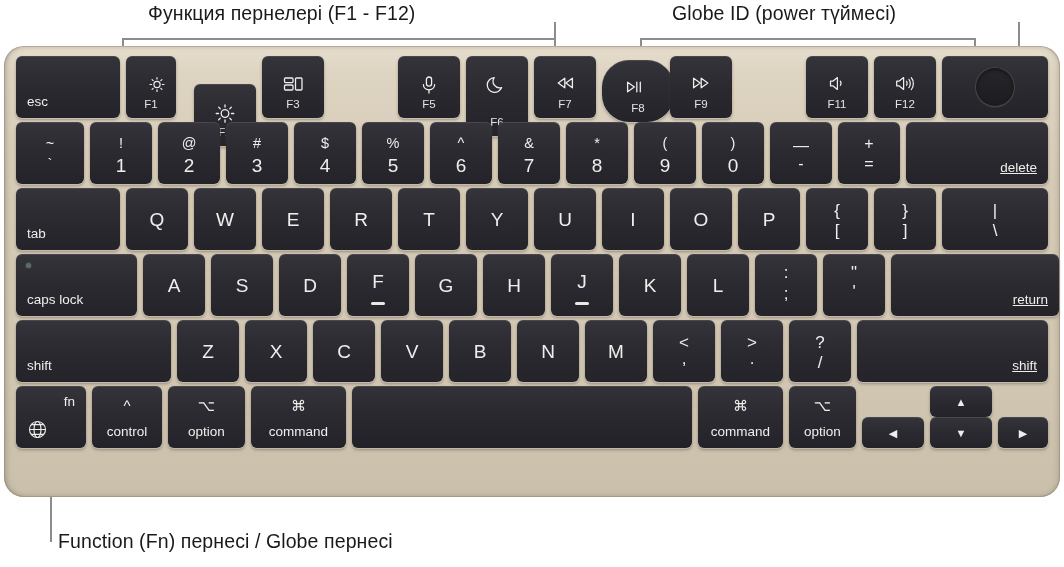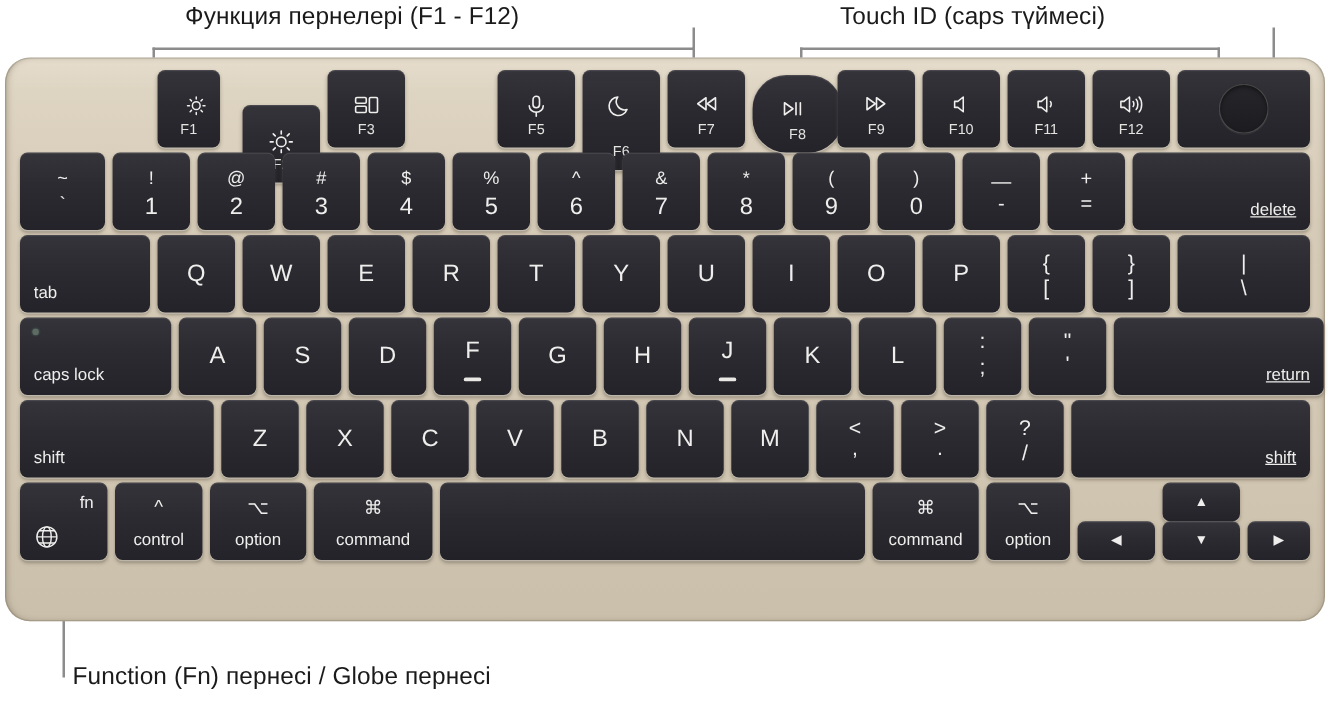--- a/index.html
+++ b/index.html
@@ -81,39 +81,42 @@
                inset 0 2px 4px rgba(0,0,0,.6),
                0 1px 0 rgba(255,255,255,.06);
   }
   .spacekey{background:linear-gradient(180deg,#323238 0%,#29292f 45%,#212127 100%);}
   svg{display:block;}
 </style>
 </head>
 <body>
 
 <div class="callout" id="cap-fn">Функция пернелері (F1 - F12)</div>
-<div class="callout" id="cap-touchid">Touch ID (caps түймесі)</div>
+<div class="callout" id="cap-touchid">Globe ID (power түймесі)</div>
 <div class="callout" id="cap-bottom">Function (Fn) пернесі / Globe пернесі</div>
 
 <div class="lead h" style="left:122px;top:38px;width:434px;"></div>
 <div class="lead v" style="left:122px;top:38px;height:10px;"></div>
 <div class="lead v" style="left:554px;top:38px;height:10px;"></div>
 <div class="lead v" style="left:554px;top:22px;height:17px;"></div>
 
 <div class="lead h" style="left:640px;top:38px;width:336px;"></div>
 <div class="lead v" style="left:640px;top:38px;height:10px;"></div>
 <div class="lead v" style="left:974px;top:38px;height:10px;"></div>
 <div class="lead v" style="left:1018px;top:22px;height:56px;"></div>
 
 <div class="lead v" style="left:50px;top:496px;height:46px;"></div>
 
 <div id="keyboard">
   <div id="keywell">
 
     <div class="row" style="top:0;height:62px;">
+      <div class="key" style="left:0;top:0;width:104px;height:62px;">
+        <span class="bl">esc</span>
+      </div>
 
       <div class="key" style="left:110px;top:0;width:50px;height:62px;">
         <span class="ficon">
           <svg width="62" height="17" viewBox="0 0 62 17">
               <g stroke="#efeeec" stroke-width="1.2" fill="none" stroke-linecap="round">
             <circle cx="31" cy="8.5" r="3.1"></circle>
             <path d="M31 1.5v1.6M31 13.9v1.6M24 8.5h1.6M36.4 8.5H38M26.1 3.6l1.1 1.1M34.8 12.3l1.1 1.1M26.1 13.4l1.1-1.1M34.8 4.7l1.1-1.1"></path>
           </g>
             </svg>
         </span>
@@ -197,28 +200,20 @@
           <svg width="62" height="14" viewBox="0 0 62 14">
               <g fill="none" stroke="#efeeec" stroke-width="1.3" stroke-linejoin="round">
             <path d="M23.6 2.2L30.2 7l-6.6 4.8z"></path>
                 <path d="M31.2 2.2L37.8 7l-6.6 4.8z"></path>
           </g>
             </svg>
         </span>
         <span class="flab">F9</span>
       </div>
 
-      <div class="key" style="left:722px;top:0;width:62px;height:62px;">
-        <span class="ficon">
-          <svg width="62" height="15" viewBox="0 0 62 15">
-              <path d="M32.6 1.6L28.3 5.1h-2.6v4.8h2.6l4.3 3.5z" fill="none" stroke="#efeeec" stroke-width="1.25" stroke-linejoin="round"></path>
-            </svg>
-        </span>
-        <span class="flab">F10</span>
-      </div>
 
       <div class="key" style="left:790px;top:0;width:62px;height:62px;">
         <span class="ficon">
           <svg width="62" height="15" viewBox="0 0 62 15">
               <g fill="none" stroke="#efeeec" stroke-width="1.25" stroke-linejoin="round" stroke-linecap="round">
             <path d="M31.4 1.6L27.1 5.1h-2.6v4.8h2.6l4.3 3.5z"></path>
             <path d="M34.3 5.2c.9.9.9 3.1 0 4.1"></path>
           </g>
             </svg>
         </span>

